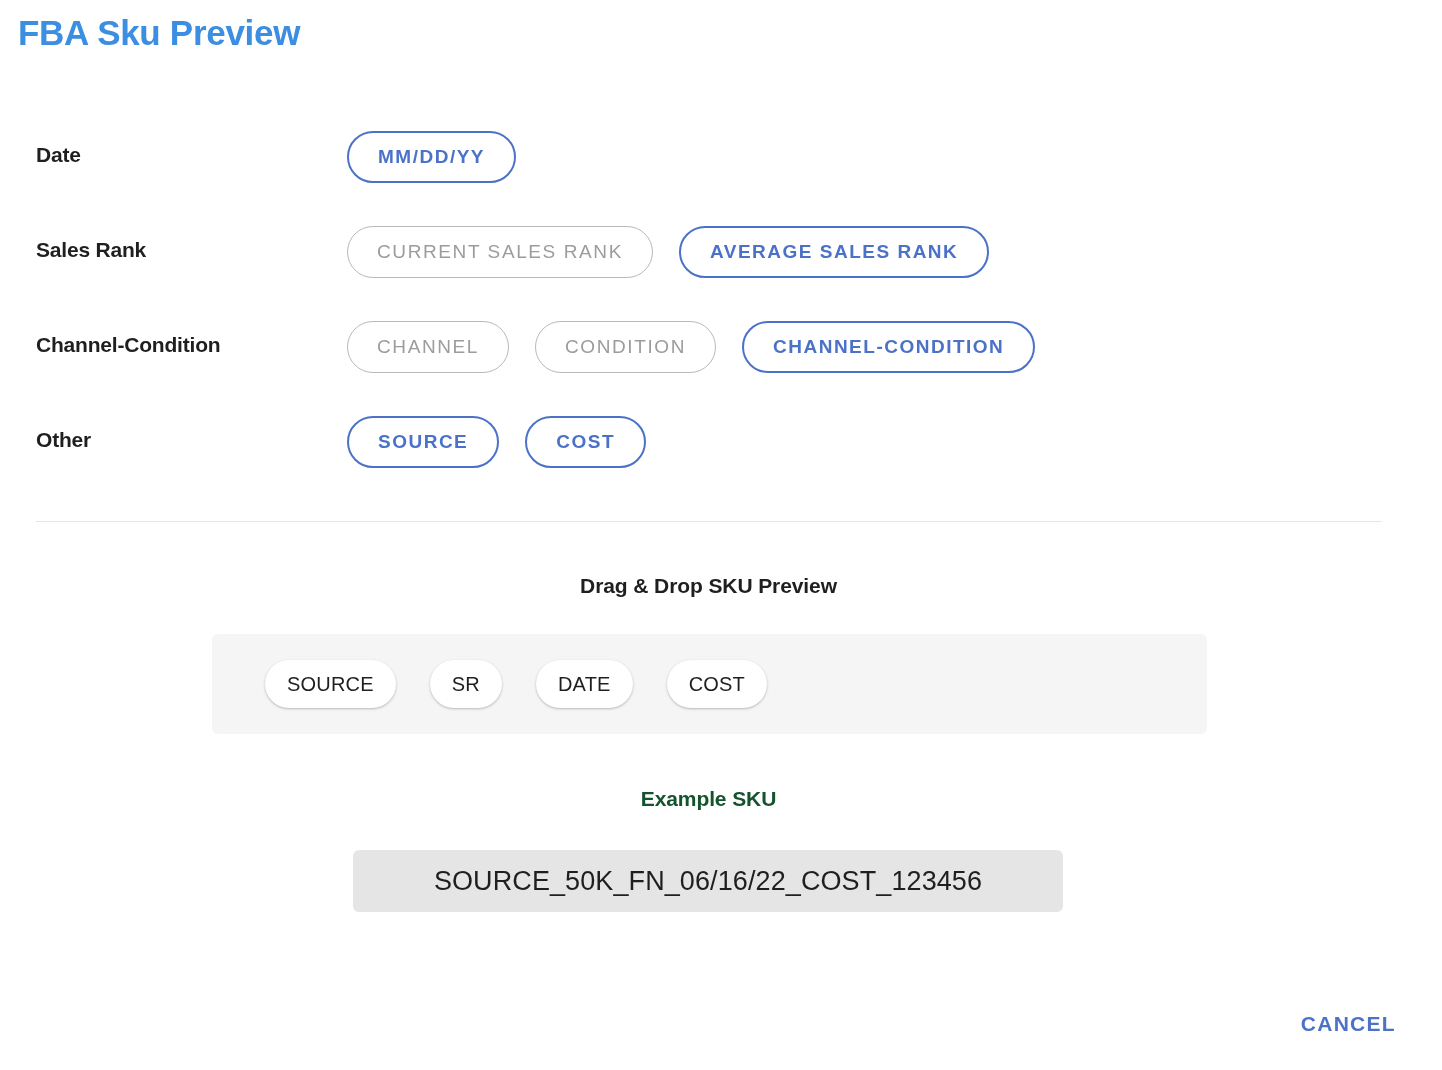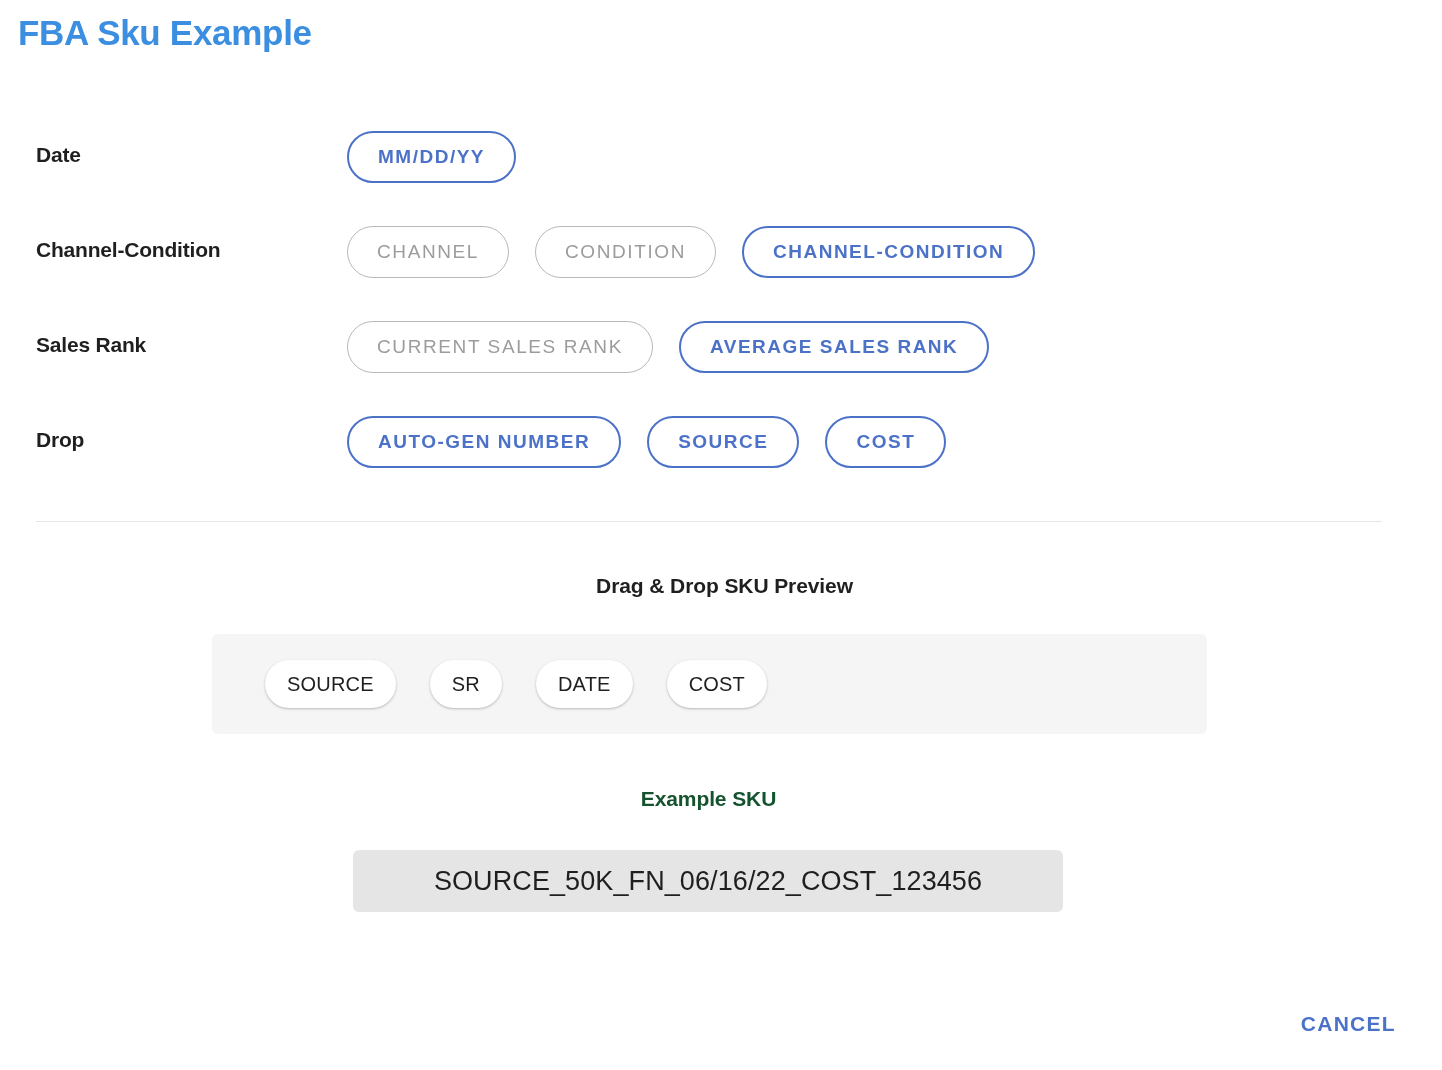--- a/index.html
+++ b/index.html
@@ -101,21 +101,21 @@
     left: 36px;
     top: 521px;
     width: 1346px;
     height: 1px;
     background: #e6e6e6;
   }
 
   
   .dnd-title {
     position: absolute;
-    left: 16px;
+    left: 0;
     top: 574px;
     width: 1417px;
     text-align: center;
     font-size: 21px;
     font-weight: 700;
     color: #1f1f1f;
     letter-spacing: -0.1px;
   }
   .dnd-zone {
     position: absolute;
@@ -205,48 +205,47 @@
     color: #4c72c8;
     cursor: pointer;
     white-space: nowrap;
   }
 </style>
 </head>
 <body>
 
 <div class="page">
 
-  <div class="page-title">FBA Sku Example</div>
+  <div class="page-title">FBA Sku Preview</div>
 
   <div class="rows">
       <div class="row">
         <div class="row-label">Date</div>
         <div class="row-chips">
           <div class="chip selected">MM/DD/YY</div>
+        </div>
+      </div>
+      <div class="row">
+        <div class="row-label">Sales Rank</div>
+        <div class="row-chips">
+          <div class="chip unselected">CURRENT SALES RANK</div>
+          <div class="chip selected">AVERAGE SALES RANK</div>
         </div>
       </div>
       <div class="row">
         <div class="row-label">Channel-Condition</div>
         <div class="row-chips">
           <div class="chip unselected">CHANNEL</div>
           <div class="chip unselected">CONDITION</div>
           <div class="chip selected">CHANNEL-CONDITION</div>
         </div>
       </div>
       <div class="row">
-        <div class="row-label">Sales Rank</div>
-        <div class="row-chips">
-          <div class="chip unselected">CURRENT SALES RANK</div>
-          <div class="chip selected">AVERAGE SALES RANK</div>
-        </div>
-      </div>
-      <div class="row">
-        <div class="row-label">Drop</div>
-        <div class="row-chips">
-          <div class="chip selected">AUTO-GEN NUMBER</div>
+        <div class="row-label">Other</div>
+        <div class="row-chips">
           <div class="chip selected">SOURCE</div>
           <div class="chip selected">COST</div>
         </div>
       </div>
     </div>
 
   <div class="divider"></div>
 
   <div class="dnd-title">Drag &amp; Drop SKU Preview</div>
 

